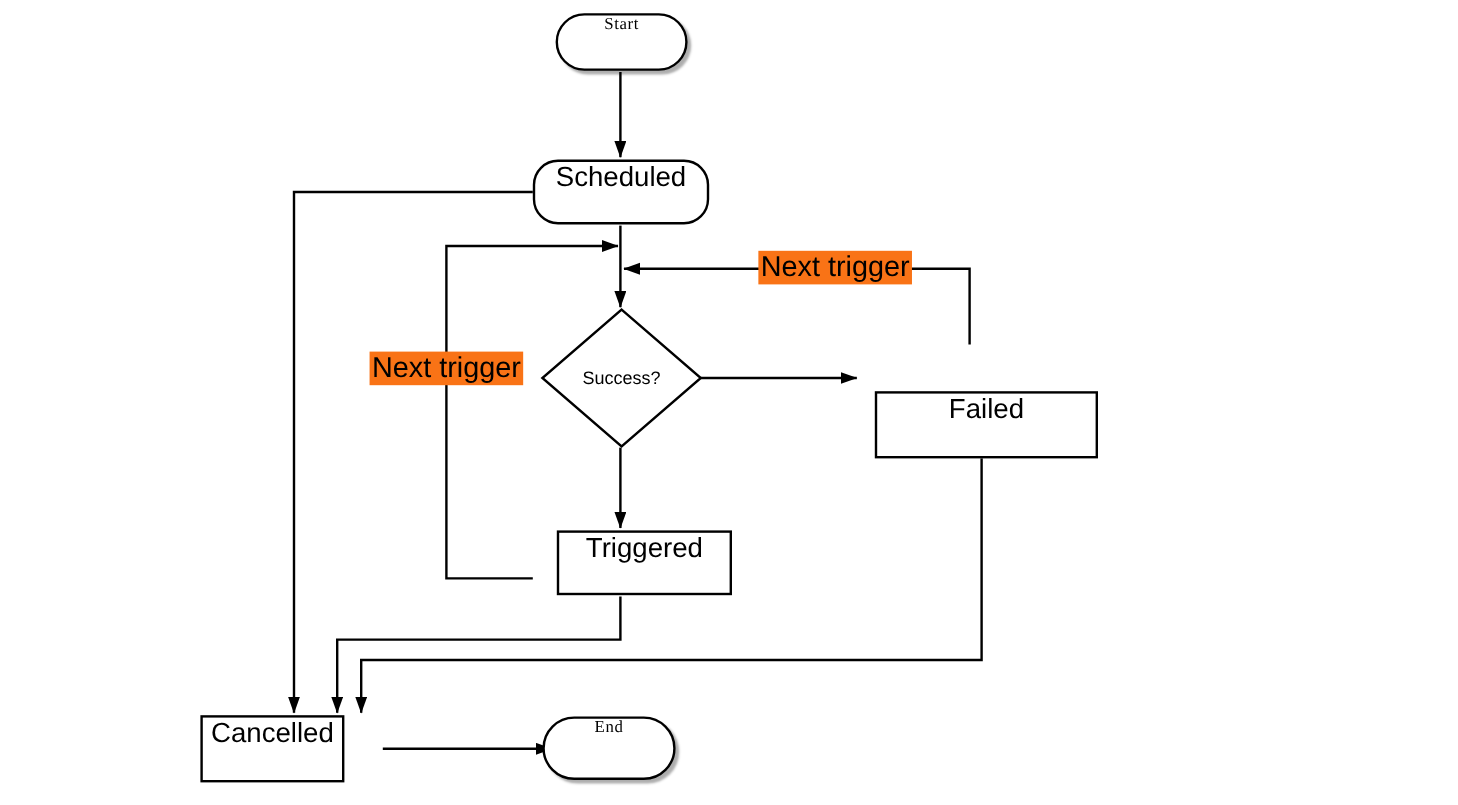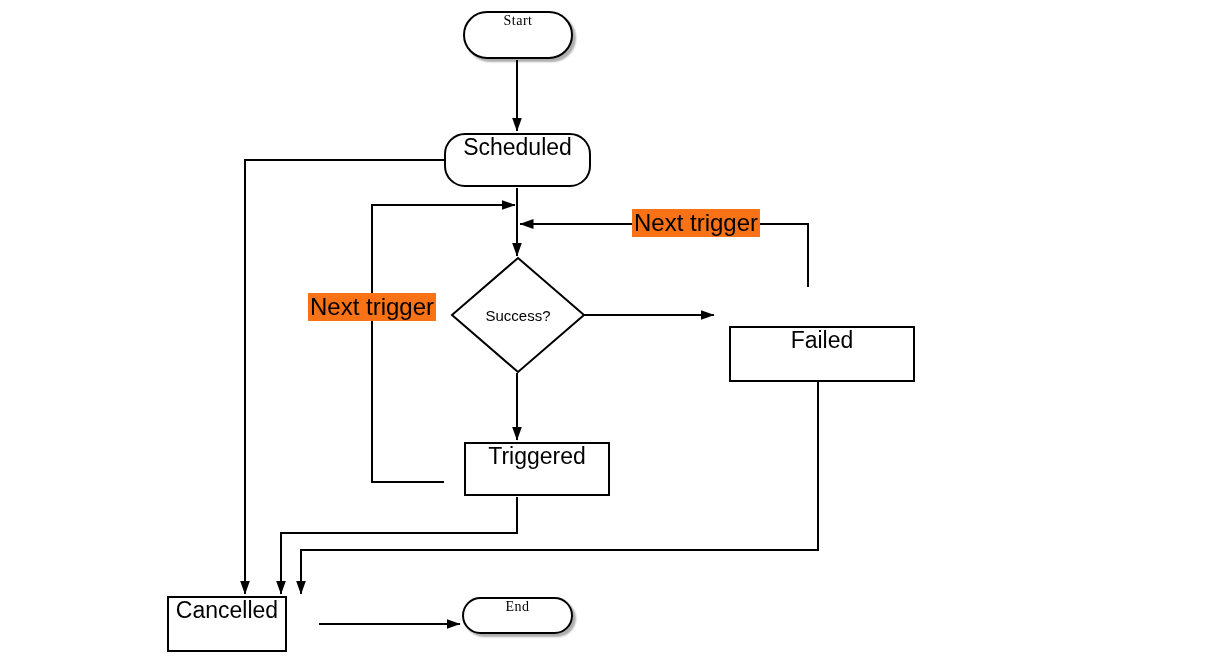--- a/index.html
+++ b/index.html
@@ -22,21 +22,21 @@
     line-height: 1.1;
     white-space: nowrap;
   }
   .terminator {
     font-family: "Liberation Serif", serif;
     font-size: 14px;
     letter-spacing: 0.5px;
     box-shadow: 3px 3px 2px rgba(0,0,0,0.32);
   }
   #node-start { left: 463px; top: 11px; width: 110px; height: 48px; border-radius: 24px; }
-  #node-end   { left: 462px; top: 597px; width: 111px; height: 37px; border-radius: 27px; font-family: Liberation Serif, serif; }
+  #node-end   { left: 452px; top: 597px; width: 111px; height: 53px; border-radius: 27px; font-family: Liberation Serif, serif; }
   #node-scheduled { left: 444px; top: 133px; width: 147px; height: 54px; border-radius: 21px; }
   #node-failed    { left: 729px; top: 287px; width: 186px; height: 56px; margin-top: 39px; }
   #node-triggered { left: 464px; top: 442px; width: 146px; height: 54px; }
   #node-cancelled { left: 155px; top: 596px; width: 120px; height: 56px; margin-left: 12px; }
   #node-success-label {
     position: absolute; left: 452px; top: 257px; width: 132px; height: 116px;
     display: flex; align-items: center; justify-content: center;
     font-size: 15px; color: #000000; pointer-events: none; white-space: nowrap;
   }
   .edge-label {

